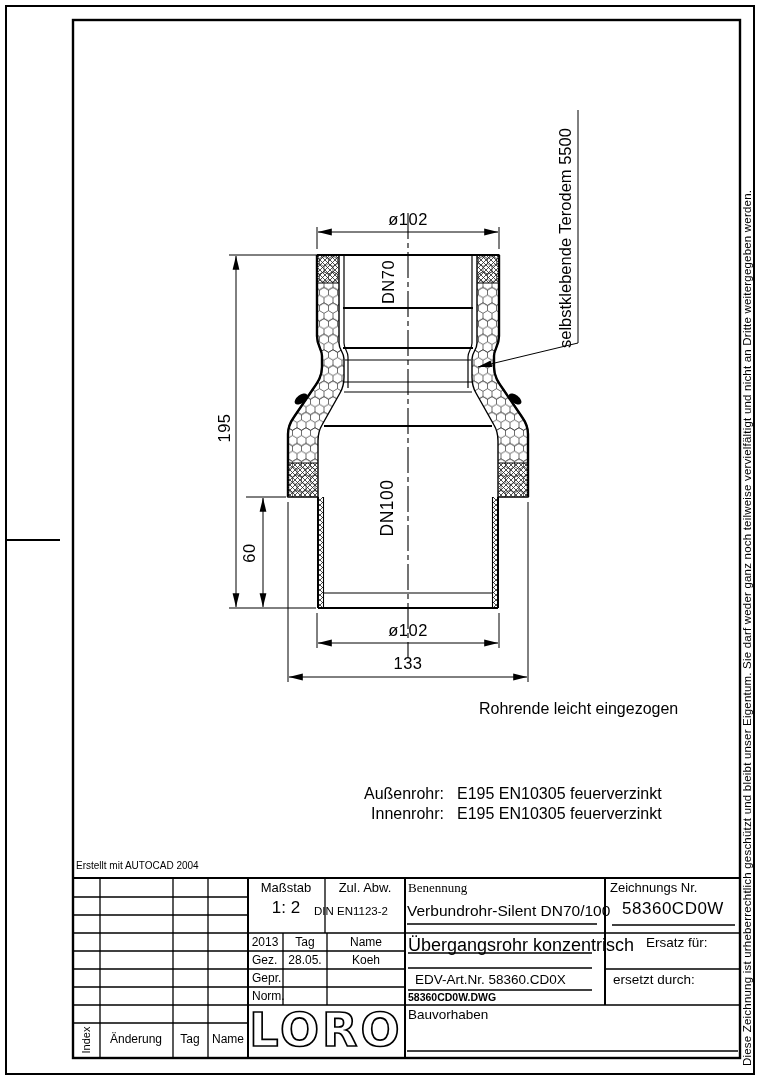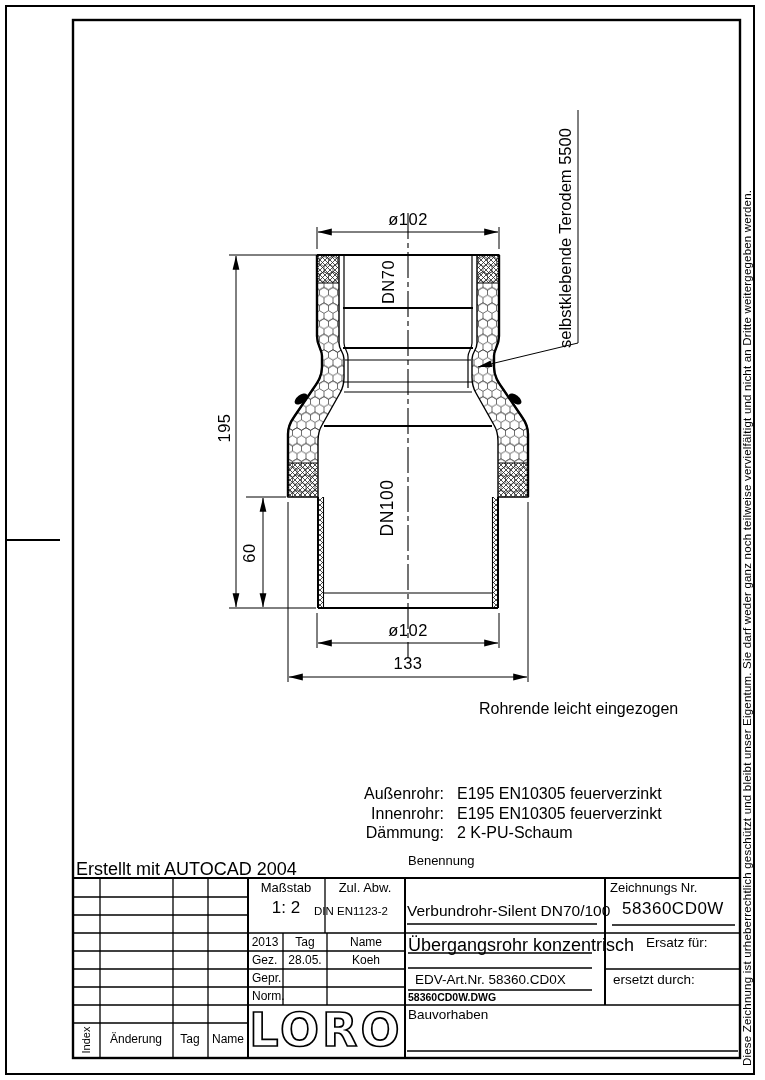--- a/index.html
+++ b/index.html
@@ -158,43 +158,39 @@
 
 <div class="t" style="left:347px;top:785px;">
   <div class="mat-row">
     <span class="mat-label">Außenrohr:</span>
     <span>E195 EN10305 feuerverzinkt</span>
   </div>
   <div class="mat-row">
     <span class="mat-label">Innenrohr:</span>
     <span>E195 EN10305 feuerverzinkt</span>
   </div>
-  <div class="mat-row">
-    <span class="mat-label">Dämmung:</span>
-    <span>2 K-PU-Schaum</span>
-  </div>
 </div>
 
-<div class="t" style="left:76px;top:860px;font-size:18px;">Erstellt mit AUTOCAD 2004</div>
+<div class="t" style="left:76px;top:860px;font-size:10px;">Erstellt mit AUTOCAD 2004</div>
 
 <div class="t cell c" style="left:286px;top:881px;">Maßstab</div>
 <div class="t c" style="left:286px;top:899px;font-size:17px;">1: 2</div>
 <div class="t cell c" style="left:365px;top:881px;">Zul. Abw.</div>
 <div class="t c" style="left:351px;top:905px;font-size:11.5px;text-align:right;">DIN EN1123-2</div>
 
 <div class="t small c" style="left:265px;top:936px;">2013</div>
 <div class="t small c" style="left:305px;top:936px;">Tag</div>
 <div class="t small c" style="left:366px;top:936px;">Name</div>
 <div class="t small" style="left:252px;top:954px;">Gez.</div>
 <div class="t small c" style="left:305px;top:954px;">28.05.</div>
 <div class="t small c" style="left:366px;top:954px;">Koeh</div>
 <div class="t small" style="left:252px;top:972px;">Gepr.</div>
 <div class="t small" style="left:252px;top:990px;">Norm.</div>
 
-<div class="t cell" style="left:408px;top:854px;">Benennung</div>
+<div class="t cell" style="left:408px;top:881px;font-family:Liberation Serif, serif;">Benennung</div>
 <div class="t" style="left:407px;top:902px;font-size:15.5px;">Verbundrohr-Silent DN70/100</div>
 <div class="t cell" style="left:610px;top:881px;">Zeichnungs Nr.</div>
 <div class="t c" style="left:673px;top:900px;font-size:17px;letter-spacing:0.5px;">58360CD0W</div>
 
 <div class="t" style="left:408px;top:936px;font-size:18px;">Übergangsrohr konzentrisch</div>
 <div class="t" style="left:415px;top:973px;font-size:13.5px;">EDV-Art.Nr. 58360.CD0X</div>
 <div class="t" style="left:408px;top:992px;font-size:10.5px;font-weight:bold;">58360CD0W.DWG</div>
 <div class="t" style="left:610px;top:936px;font-size:13.5px;margin-left:36px;">Ersatz für:</div>
 <div class="t" style="left:613px;top:973px;font-size:13.5px;">ersetzt durch:</div>
 <div class="t" style="left:408px;top:1008px;font-size:13.5px;">Bauvorhaben</div>

